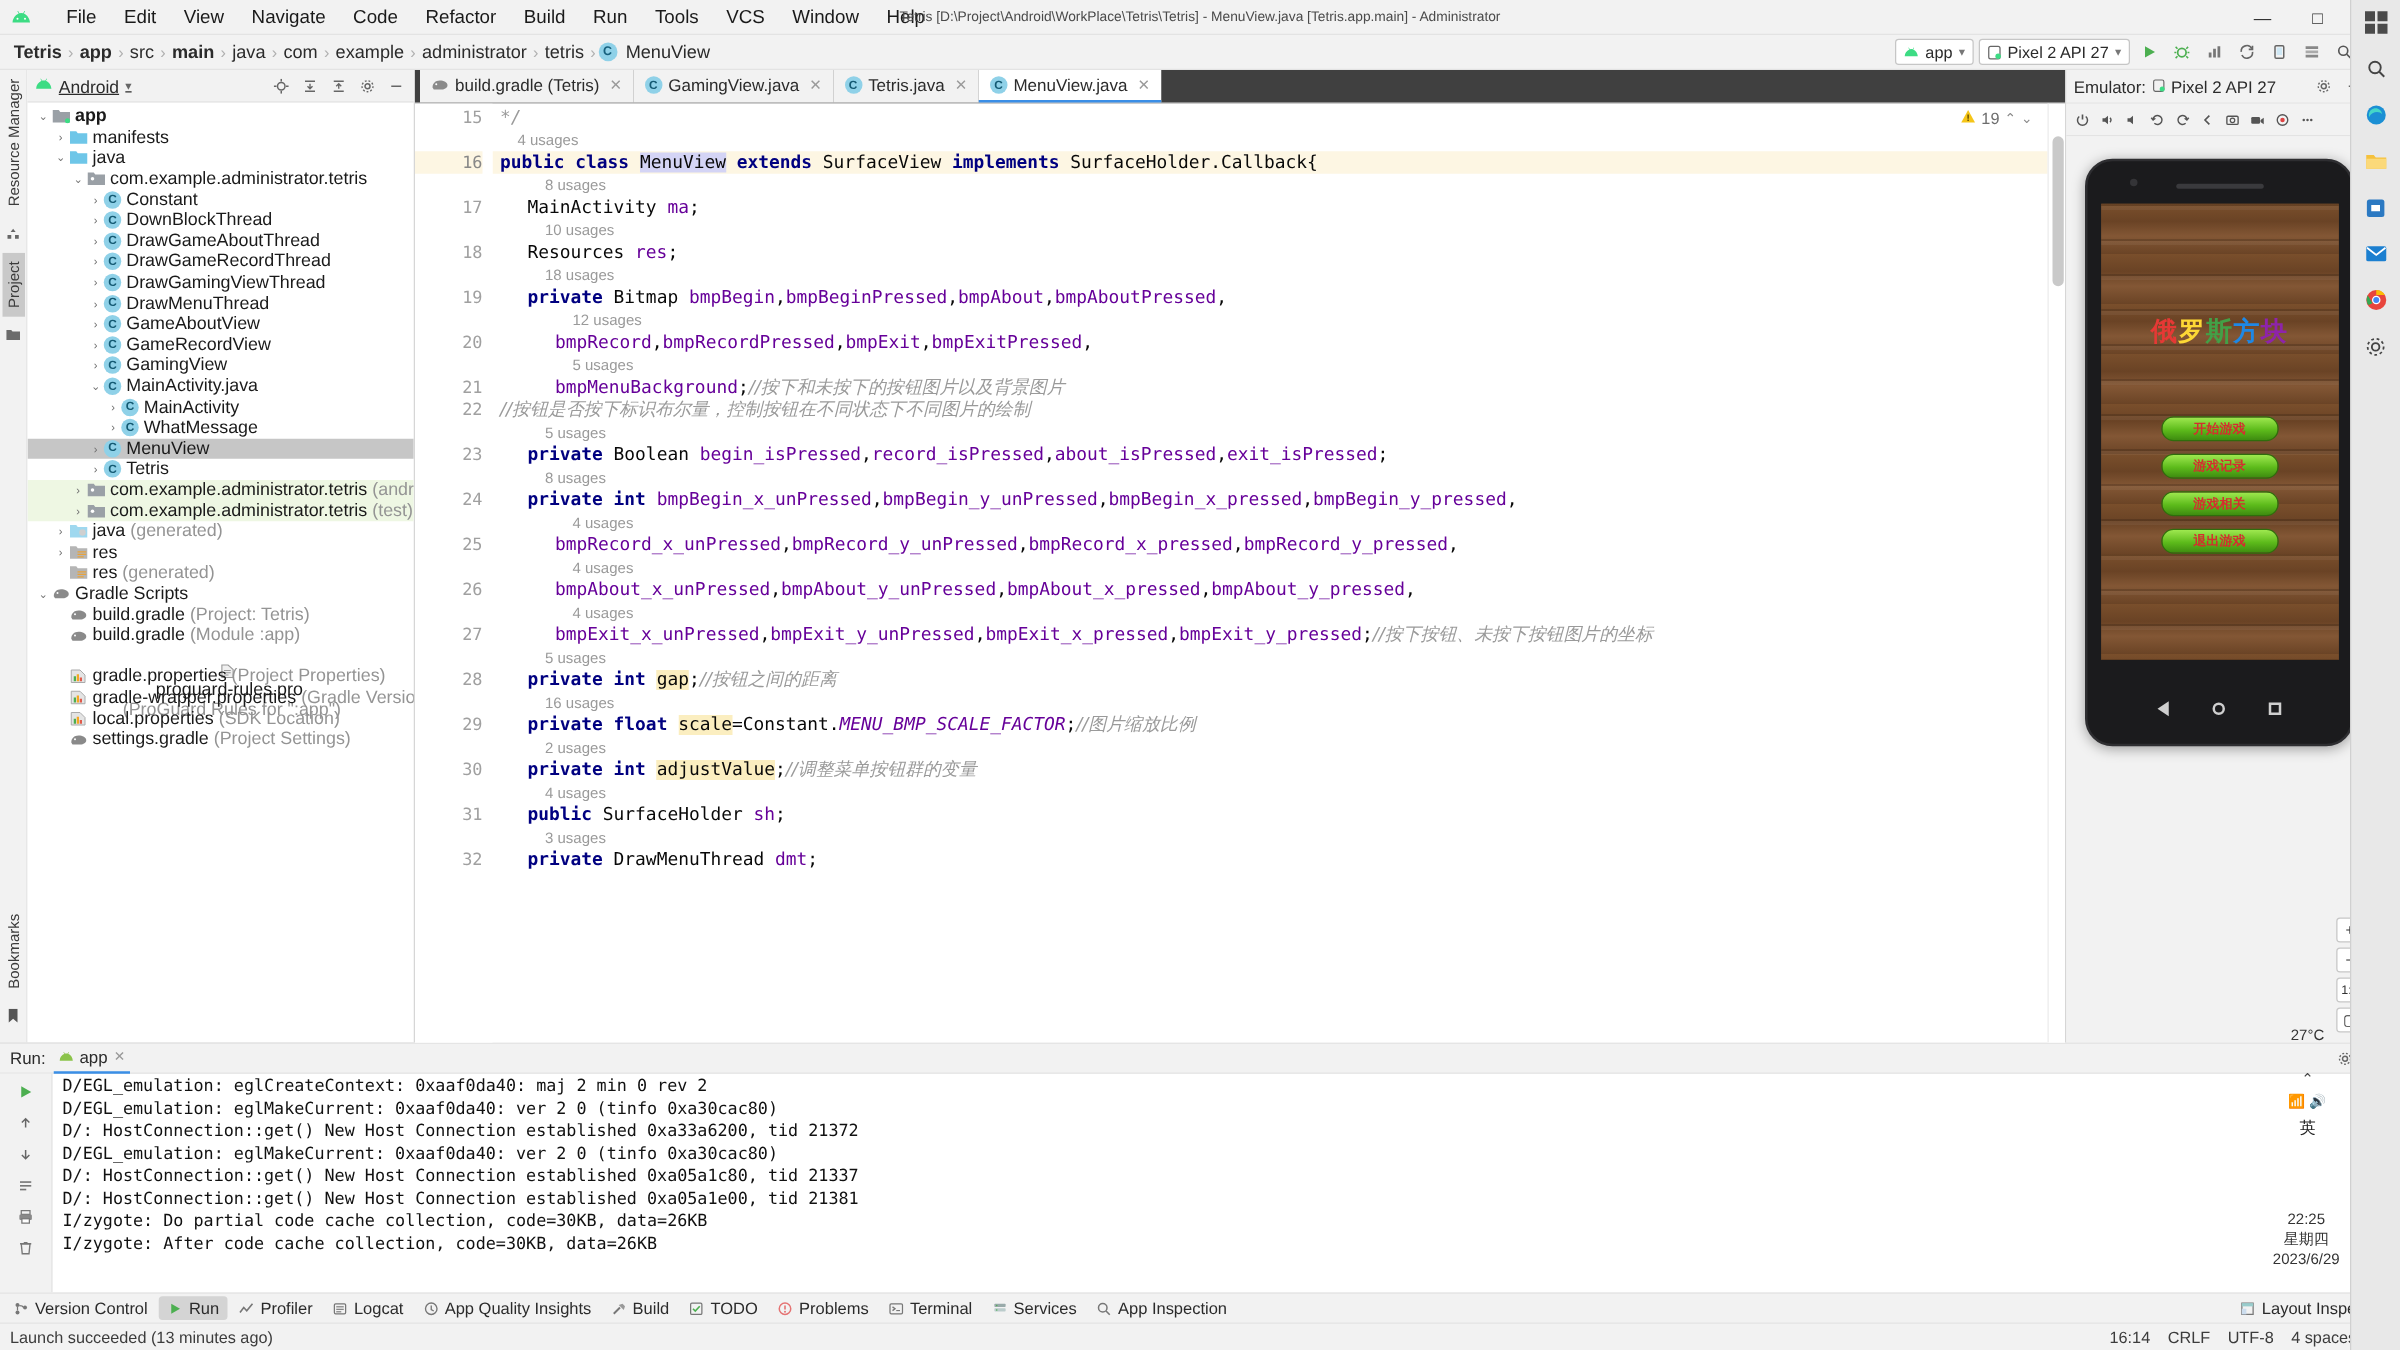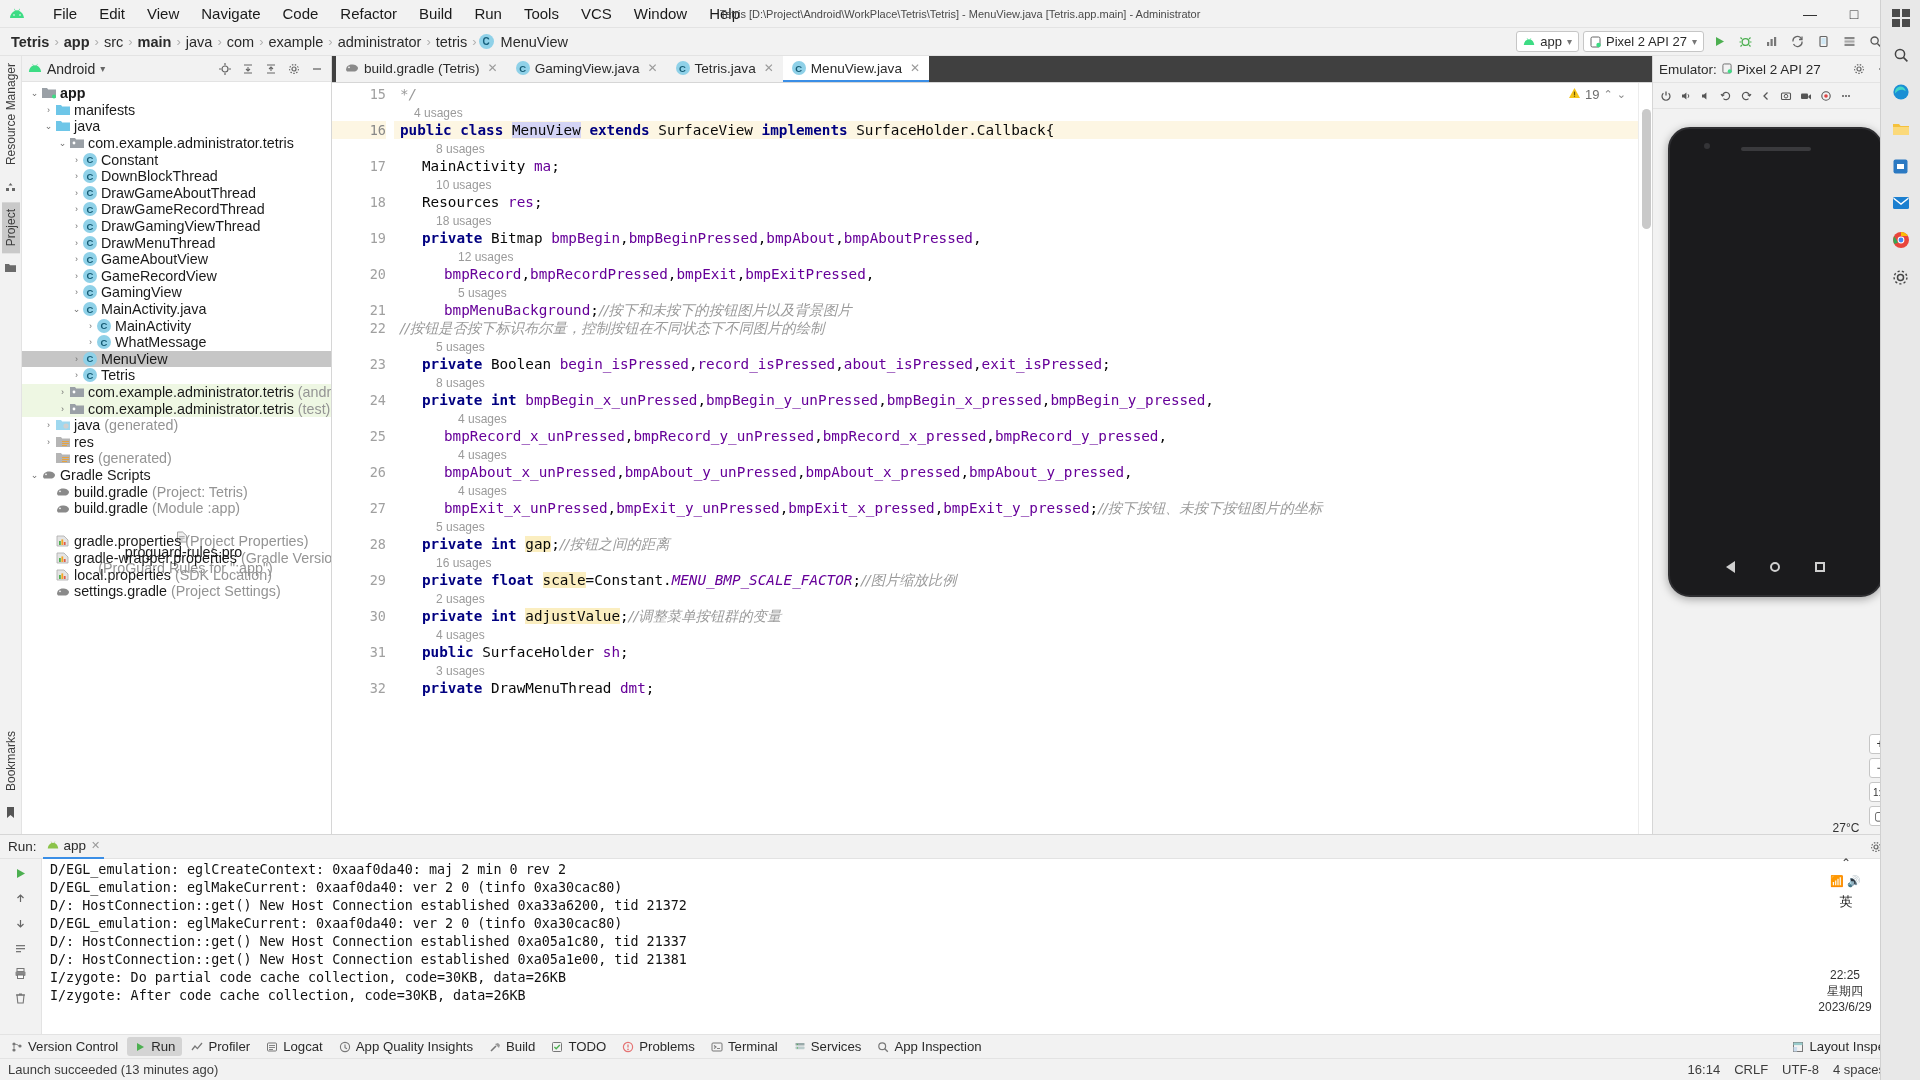--- a/index.html
+++ b/index.html
@@ -71,21 +71,21 @@
   .vtab.sel { background:#c9c9c9; }
   .vicon { width:20px; height:20px; margin: 5px 0; display:flex; align-items:center; justify-content:center; }
 
   
   .project-panel {
     width: 310px; background:#fff; border-right:1px solid #d6d6d6;
     display:flex; flex-direction:column; flex: 0 0 310px; min-height:0;
   }
   .panel-head {
     height: 26px; display:flex; align-items:center; background:#f2f2f2;
-    border-bottom:1px solid #e3e3e3; padding-left:6px; gap:5px; flex:0 0 26px;
+    border-bottom:1px solid #e3e3e3; padding-left:6px; gap:5px; flex:0 0 26px;text-decoration:underline;
   }
   .panel-title { font-size:14px; color:#2b2b2b; }
   .panel-head-icons { margin-left:auto; display:flex; gap:1px; padding-right:3px; }
   .tree { flex:1 1 auto; overflow:hidden; padding-top:3px; font-size:14.3px; }
   .tnode {
     display:flex; align-items:center; height:16.6px; white-space:nowrap; padding-right:6px;
     cursor:default;
   }
   .tnode.sel { background:#c6c6c6; }
   .tnode.green { background:#eef7e3; }
@@ -886,20 +886,31 @@
               <circle cx="3" cy="6" r="1" fill="#555"></circle>
               <circle cx="6" cy="6" r="1" fill="#555"></circle>
               <circle cx="9" cy="6" r="1" fill="#555"></circle>
             </svg>
         </div>
       </div>
       <div class="emu-stage">
         <div class="phone">
           <div class="phone-cam"></div>
           <div class="phone-speaker"></div>
+          <div class="phone-screen">
+            <div class="game-title">
+              <span class="gt1">俄</span><span class="gt2">罗</span><span class="gt3">斯</span><span class="gt4">方</span><span class="gt5">块</span>
+            </div>
+            <div class="game-btns">
+              <div class="game-btn">开始游戏</div>
+              <div class="game-btn">游戏记录</div>
+              <div class="game-btn">游戏相关</div>
+              <div class="game-btn">退出游戏</div>
+            </div>
+          </div>
           <div class="phone-nav">
             <div class="nav-back"></div>
             <div class="nav-home"></div>
             <div class="nav-rec"></div>
           </div>
         </div>
         <div class="emu-zoom">
           <div class="zbtn">+</div>
           <div class="zbtn">−</div>
           <div class="zbtn" style="font-size:10px;">1:1</div>

